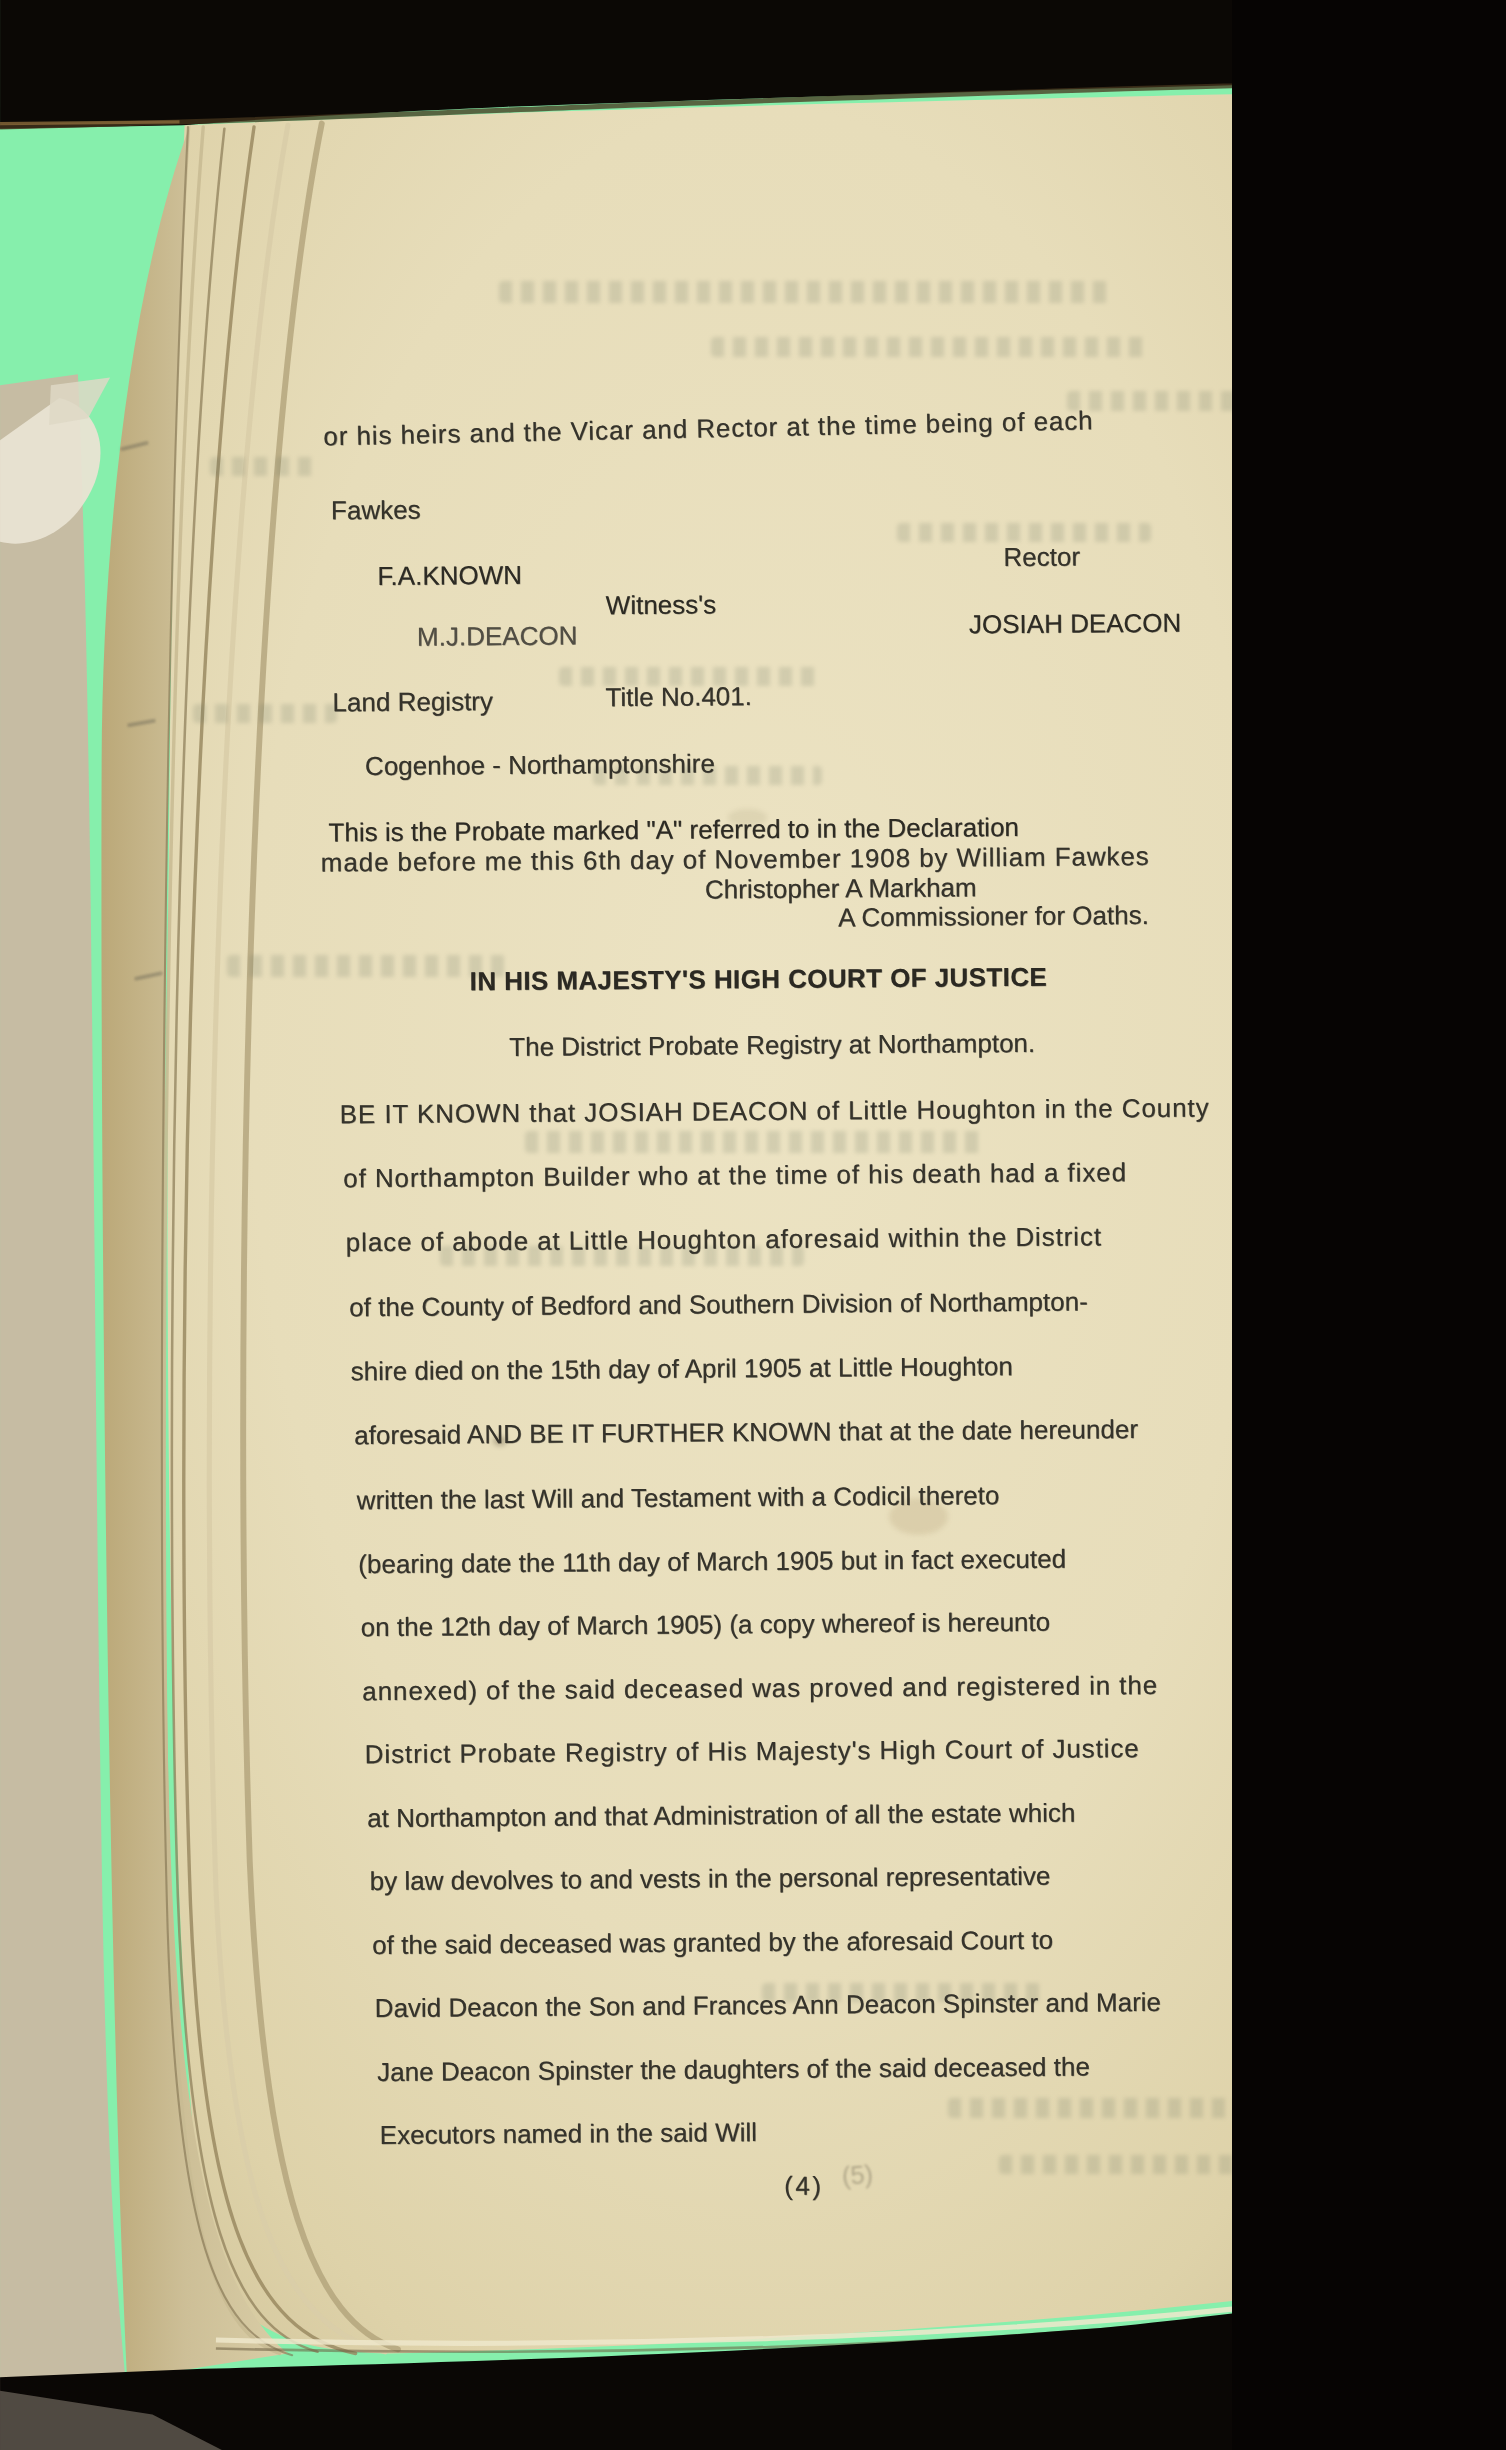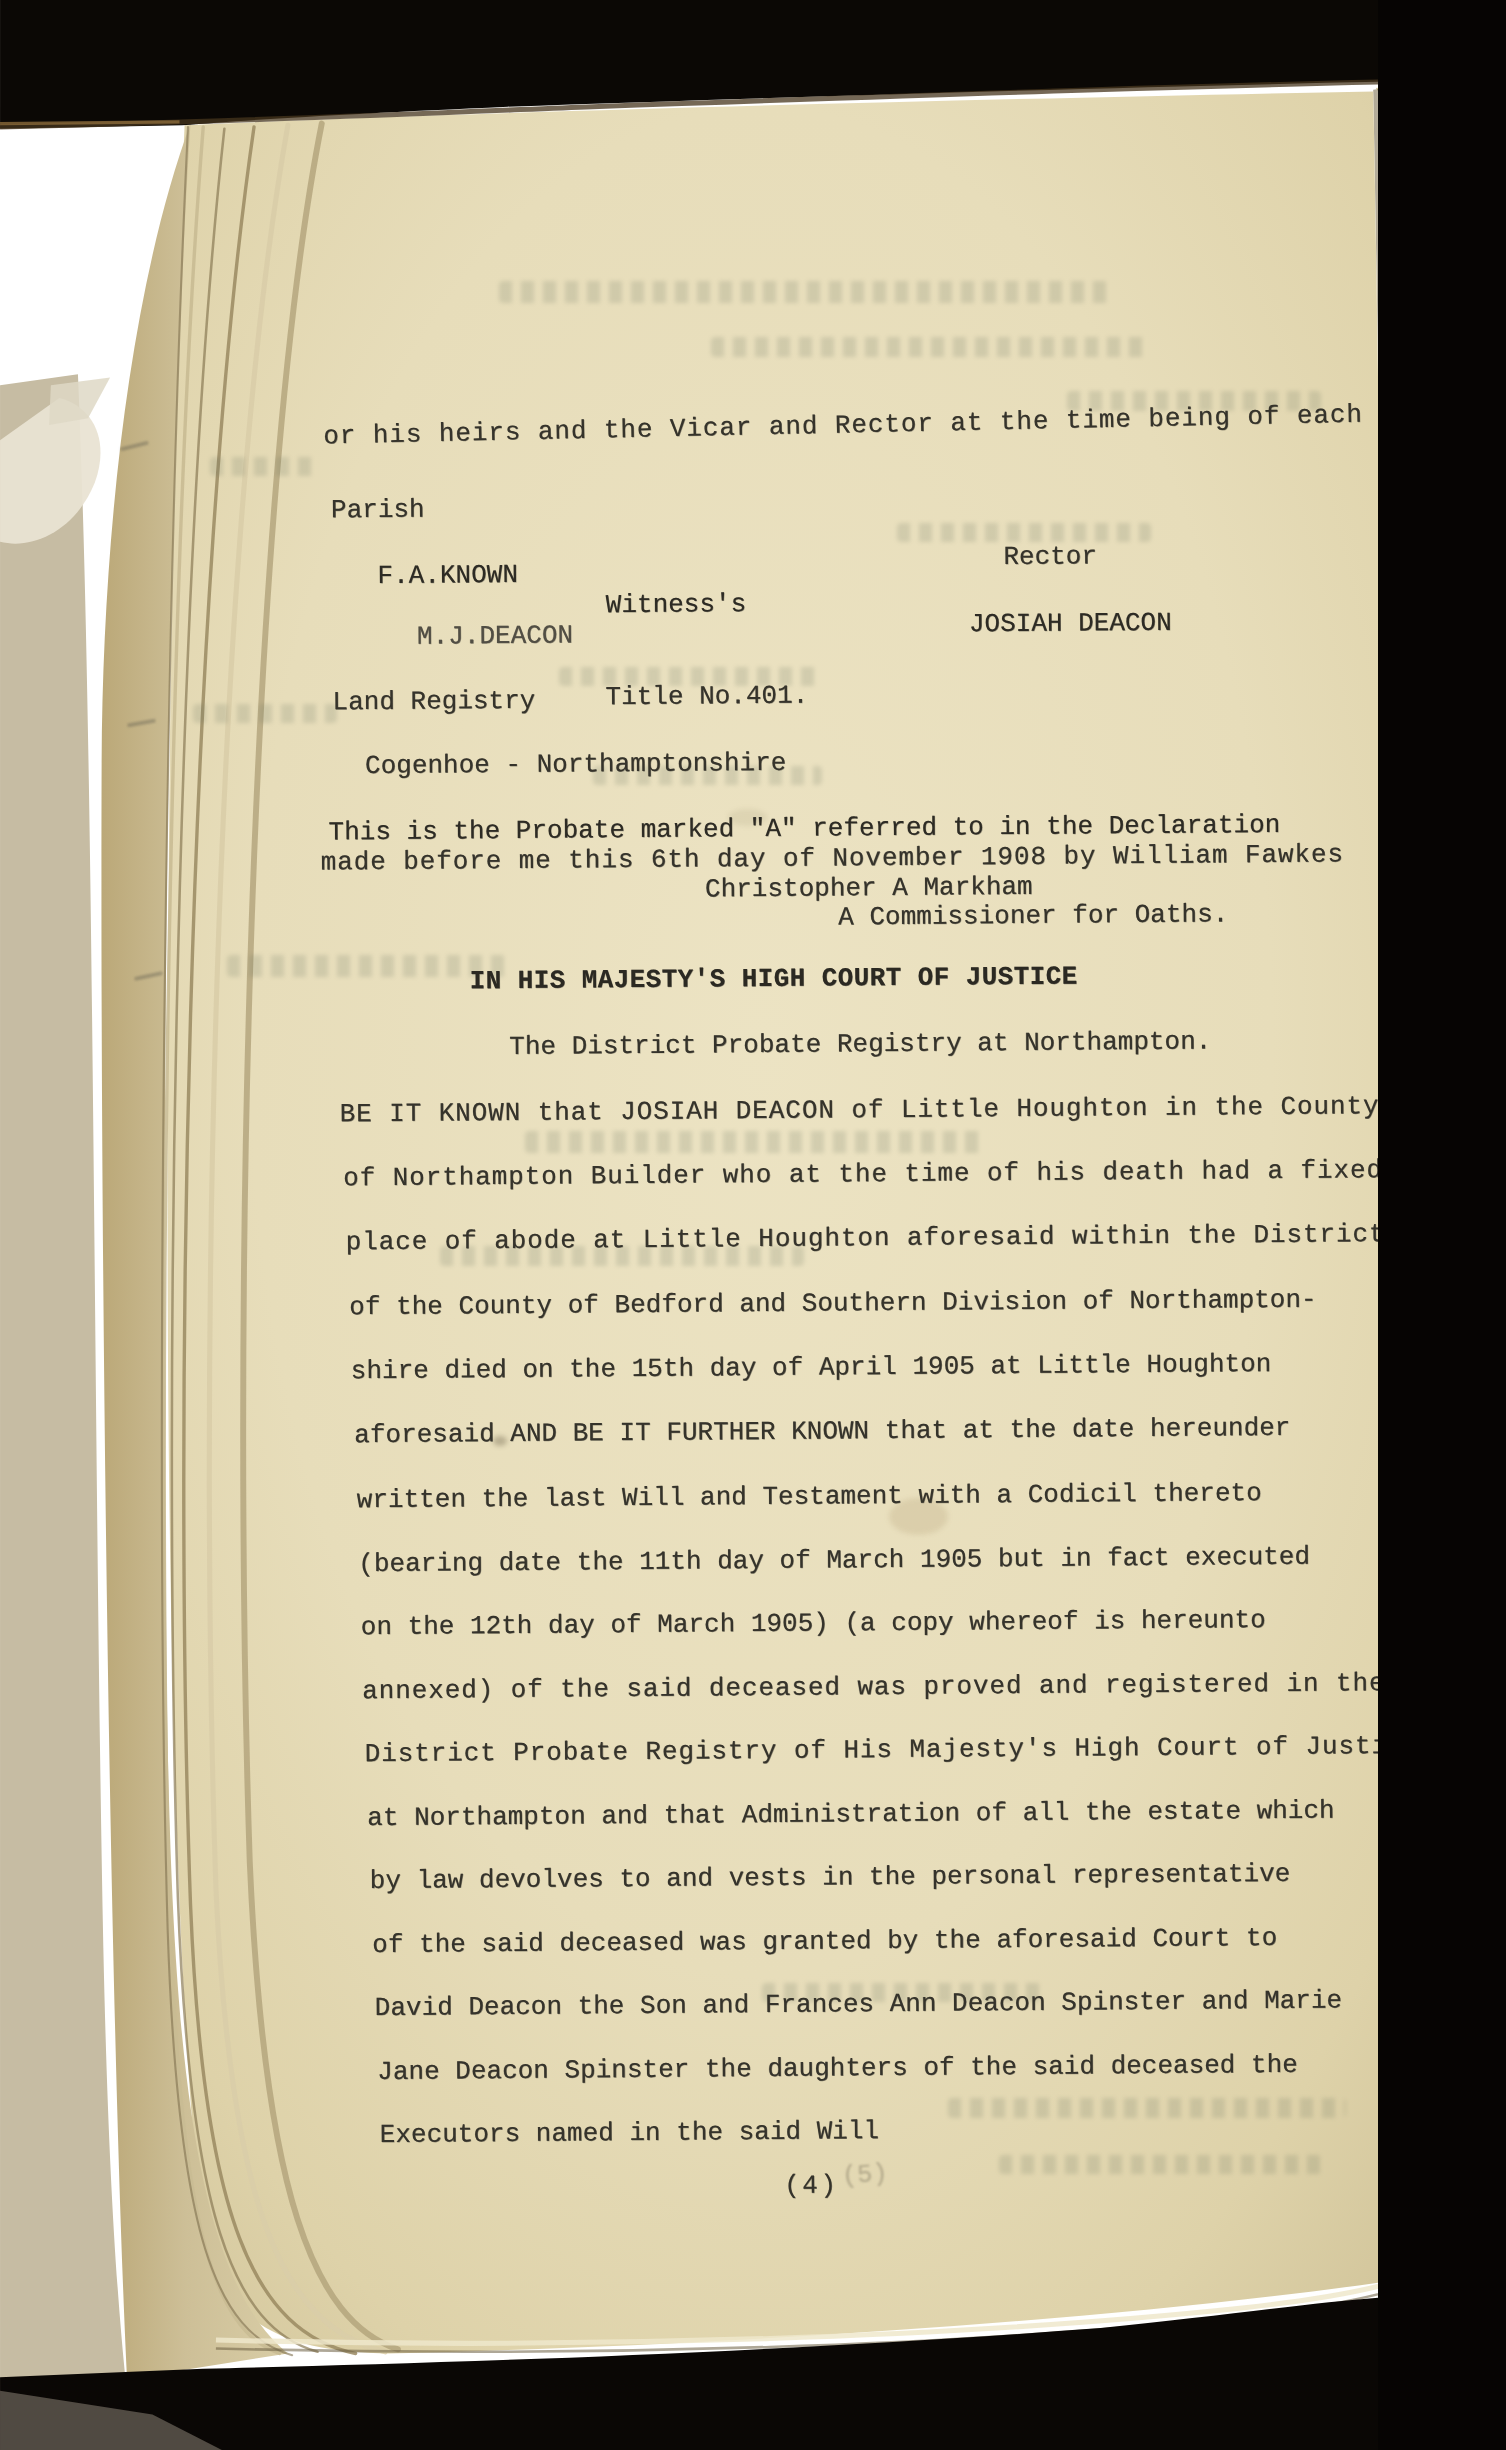--- a/index.html
+++ b/index.html
@@ -1,18 +1,18 @@
 <!DOCTYPE html>
 <html style="font-size:13.5px"><head>
 <meta charset="utf-8">
 <title>Probate register scan</title>
 <style>
   html,body{margin:0;padding:0;background:#060403;}
-  .scene{position:relative;width:1378px;height:2450px;overflow:hidden;
-         background:#ffffff;font-family:Liberation Mono, monospace;}
+  .scene{position:relative;width:1232px;height:2450px;overflow:hidden;
+         background:#86efac;font-family:Liberation Sans, sans-serif;}
   .art{position:absolute;left:0;top:0;}
   
   .text-clip{position:absolute;left:157px;top:80px;width:1229px;height:2256px;overflow:hidden;}
   .text-layer{position:absolute;left:-157px;top:-80px;width:1507px;height:2450px;
               transform:rotate(-0.45deg);transform-origin:762px 1270px;}
   .tl{position:absolute;white-space:pre;font-size:26px;line-height:30.5px;color:#35332b;
       text-shadow:0.5px 0.5px 0 rgba(38,36,30,.45), -0.3px 0 0 rgba(38,36,30,.25);}
   .sp1{letter-spacing:0.9px;}
   .head{font-weight:bold;color:#2b2922;letter-spacing:0.4px;}
   .dark{color:#2d2b24;}
@@ -134,21 +134,21 @@
   <div class="pmark" style="left:127px;top:721px;transform:rotate(-10deg)"></div>
   <div class="pmark" style="left:134px;top:974px;transform:rotate(-12deg)"></div>
 
   <div class="stain" style="left:889px;top:1498px;width:59px;height:37px;background:rgba(125,92,42,.12)"></div>
   <div class="stain" style="left:493px;top:1436px;width:13.5px;height:10.2px;background:rgba(60,50,30,.28)"></div>
   <div class="stain" style="left:728px;top:809px;width:39px;height:17px;background:rgba(110,95,55,.10)"></div>
 
   <div class="text-clip">
     <div class="text-layer">
       <div class="tl sp1 tilt1" style="left:330px;top:418px">or his heirs and the Vicar and Rector at the time being of each</div>
-      <div class="tl" style="left:337px;top:492px">Parish</div>
+      <div class="tl" style="left:337px;top:492px">Fawkes</div>
       <div class="tl dark" style="left:383px;top:558px">F.A.KNOWN</div>
       <div class="tl" style="left:1009px;top:544px">Rector</div>
       <div class="tl dark" style="left:611px;top:589px">Witness's</div>
       <div class="tl fade" style="left:385px;top:619px">M.J.DEACON</div>
       <div class="tl dark" style="left:974px;top:611px">JOSIAH DEACON</div>
       <div class="tl" style="left:337px;top:684px">Land Registry</div>
       <div class="tl" style="left:610px;top:681px">Title No.401.</div>
       <div class="tl" style="left:369px;top:748px">Cogenhoe - Northamptonshire</div>
       <div class="tl dark" style="left:332px;top:814px">This is the Probate marked "A" referred to in the Declaration</div>
       <div class="tl sp1" style="left:324px;top:844px">made before me this 6th day of November 1908 by William Fawkes</div>

